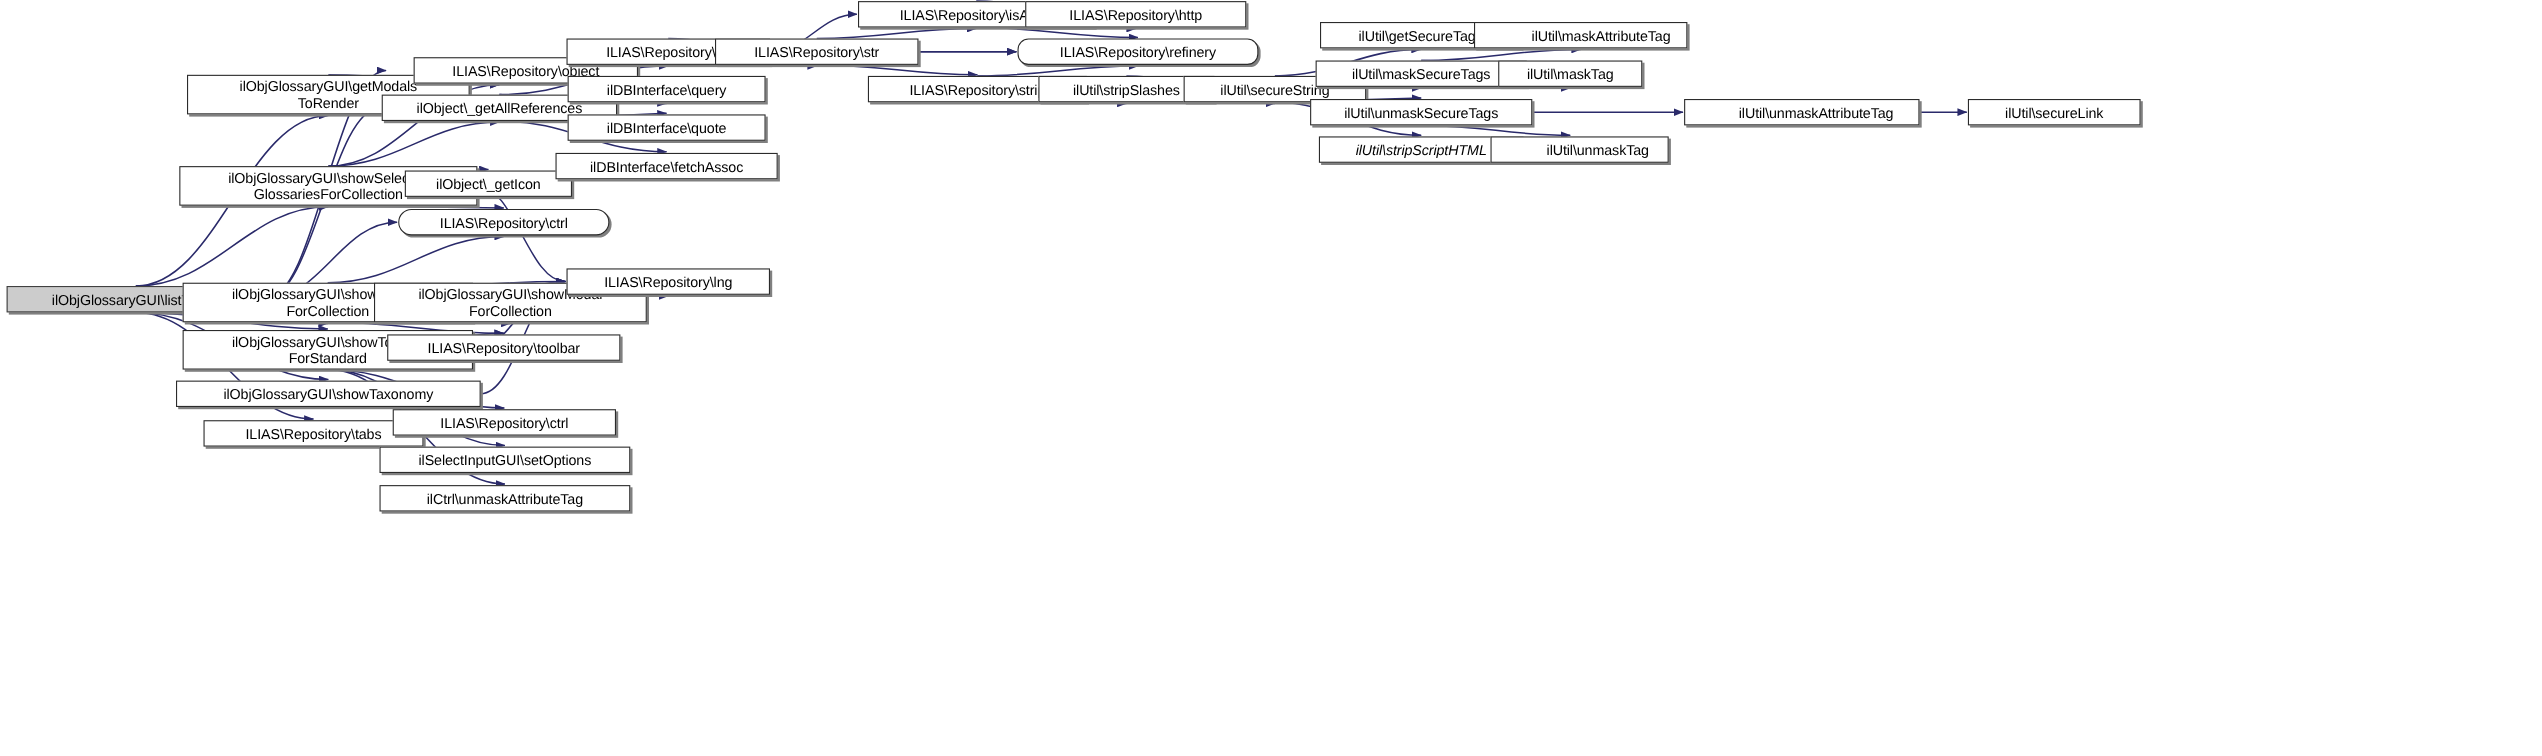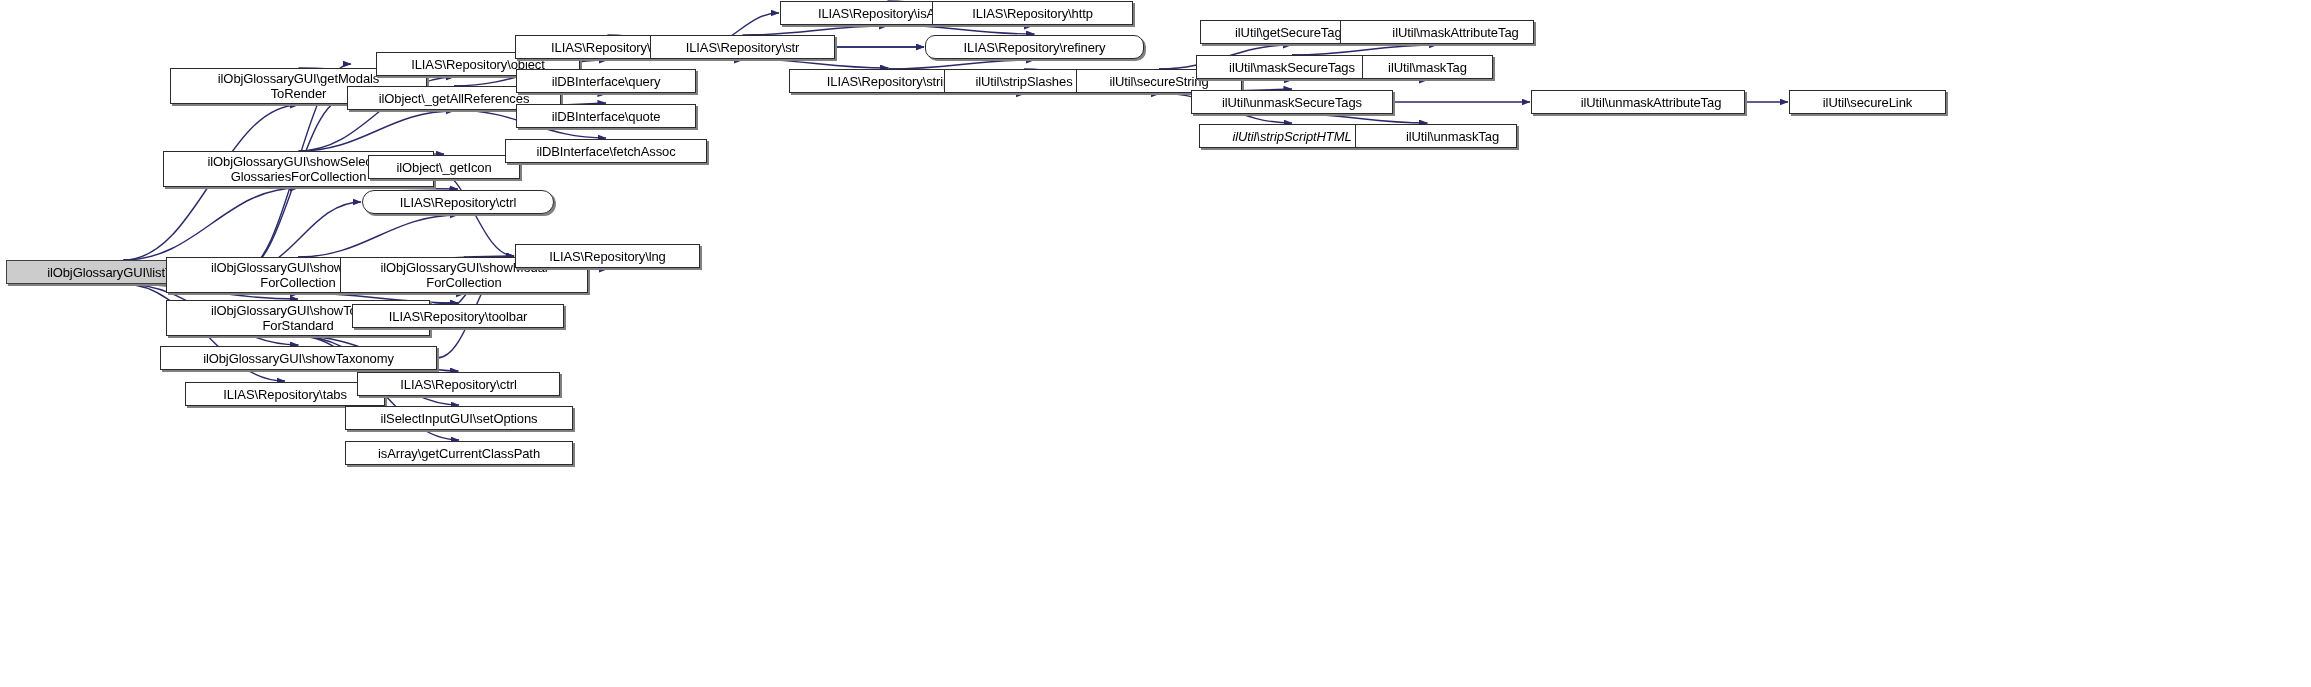--- a/index.html
+++ b/index.html
@@ -125,21 +125,21 @@
       <div class="node shadow" style="left: 185px; top: 382px; width: 200px; height: 24px;">ILIAS\Repository\tabs</div>
       <div class="node shadow" style="left: 352px; top: 52px; width: 204px; height: 24px; margin-left: 24px;">ILIAS\Repository\object</div>
       <div class="node shadow" style="left: 347px; top: 86px; width: 214px; height: 24px;">ilObject\_getAllReferences</div>
       <div class="node shadow" style="left: 368px; top: 155px; width: 152px; height: 24px;">ilObject\_getIcon</div>
       <div class="node shadow" style="left: 362px; top: 190px; width: 192px; height: 24px; border-radius: 12px;">ILIAS\Repository\ctrl</div>
       <div class="node shadow" style="left: 340px; top: 257px; width: 248px; height: 36px;">ilObjGlossaryGUI\showModal
 ForCollection</div>
       <div class="node shadow" style="left: 352px; top: 304px; width: 212px; height: 24px;">ILIAS\Repository\toolbar</div>
       <div class="node shadow" style="left: 357px; top: 372px; width: 203px; height: 24px;">ILIAS\Repository\ctrl</div>
       <div class="node shadow" style="left: 345px; top: 406px; width: 228px; height: 24px;">ilSelectInputGUI\setOptions</div>
-      <div class="node shadow" style="left: 345px; top: 441px; width: 228px; height: 24px;">isArray\getCurrentClassPath</div>
+      <div class="node shadow" style="left: 345px; top: 441px; width: 228px; height: 24px;">ilCtrl\unmaskAttributeTag</div>
       <div class="node shadow" style="left: 515px; top: 35px; width: 185px; height: 24px;">ILIAS\Repository\int</div>
       <div class="node shadow" style="left: 516px; top: 69px; width: 180px; height: 24px;">ilDBInterface\query</div>
       <div class="node shadow" style="left: 516px; top: 104px; width: 180px; height: 24px;">ilDBInterface\quote</div>
       <div class="node shadow" style="left: 505px; top: 139px; width: 202px; height: 24px;">ilDBInterface\fetchAssoc</div>
       <div class="node shadow" style="left: 515px; top: 244px; width: 185px; height: 24px;">ILIAS\Repository\lng</div>
       <div class="node shadow" style="left: 650px; top: 35px; width: 185px; height: 24px;">ILIAS\Repository\str</div>
       <div class="node shadow" style="left: 789px; top: 69px; width: 199px; height: 24px;">ILIAS\Repository\strip</div>
       <div class="node shadow" style="left: 780px; top: 1px; width: 215px; height: 24px;">ILIAS\Repository\isArray</div>
       <div class="node shadow" style="left: 932px; top: 1px; width: 201px; height: 24px;">ILIAS\Repository\http</div>
       <div class="node shadow" style="left: 925px; top: 35px; width: 219px; height: 24px; border-radius: 10px;">ILIAS\Repository\refinery</div>

